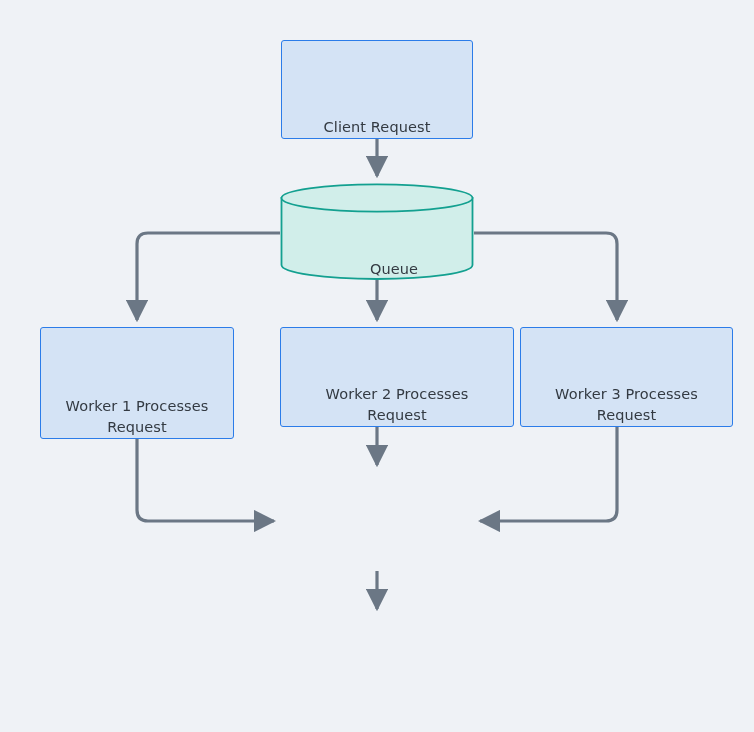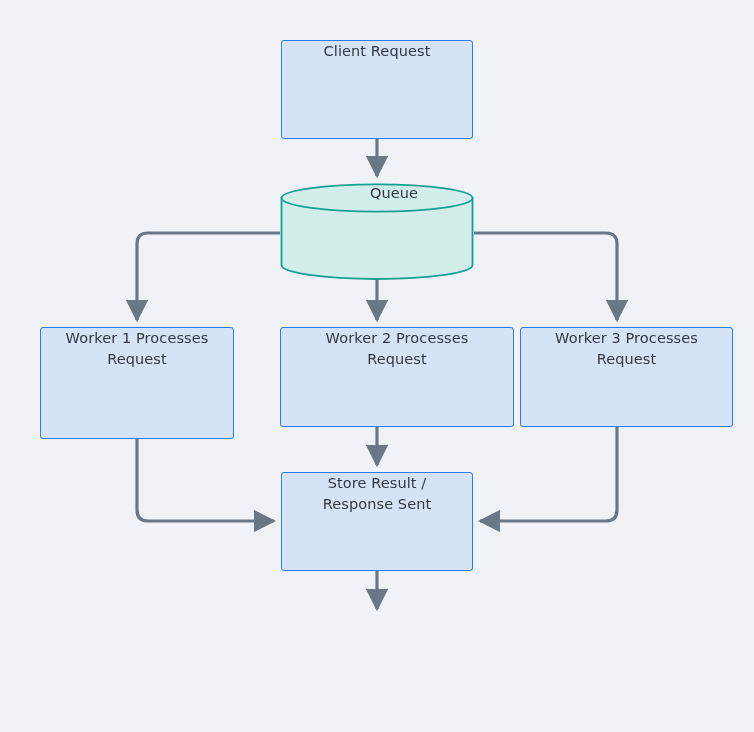--- a/index.html
+++ b/index.html
@@ -23,21 +23,21 @@
     position: absolute;
     left: 0;
     top: 0;
     width: 754px;
     height: 732px;
   }
   .node {
     position: absolute;
     box-sizing: border-box;
     display: flex;
-    align-items: flex-start;
+    align-items: flex-end;
     justify-content: center;
     text-align: center;
     color: #333a42;
     font-size: 14.5px;
     line-height: 1.45;
     letter-spacing: .1px;
     z-index: 2;
   }
   .node-process {
     background: #d4e3f5;
@@ -125,19 +125,15 @@
   <div class="node node-process" style="left:280px; top:327px; width:234px; height:100px;">
     <span class="node-label">Worker 2 Processes
 Request</span>
   </div>
 
   <div class="node node-process" style="left:520px; top:327px; width:213px; height:100px;">
     <span class="node-label">Worker 3 Processes
 Request</span>
   </div>
 
-  <div class="node node-process" style="left:281px; top:472px; width:192px; height:99px;">
-    <span class="node-label">Store Result /
-Response Sent</span>
-  </div>
 
 
 </div>
 
 </body></html>

